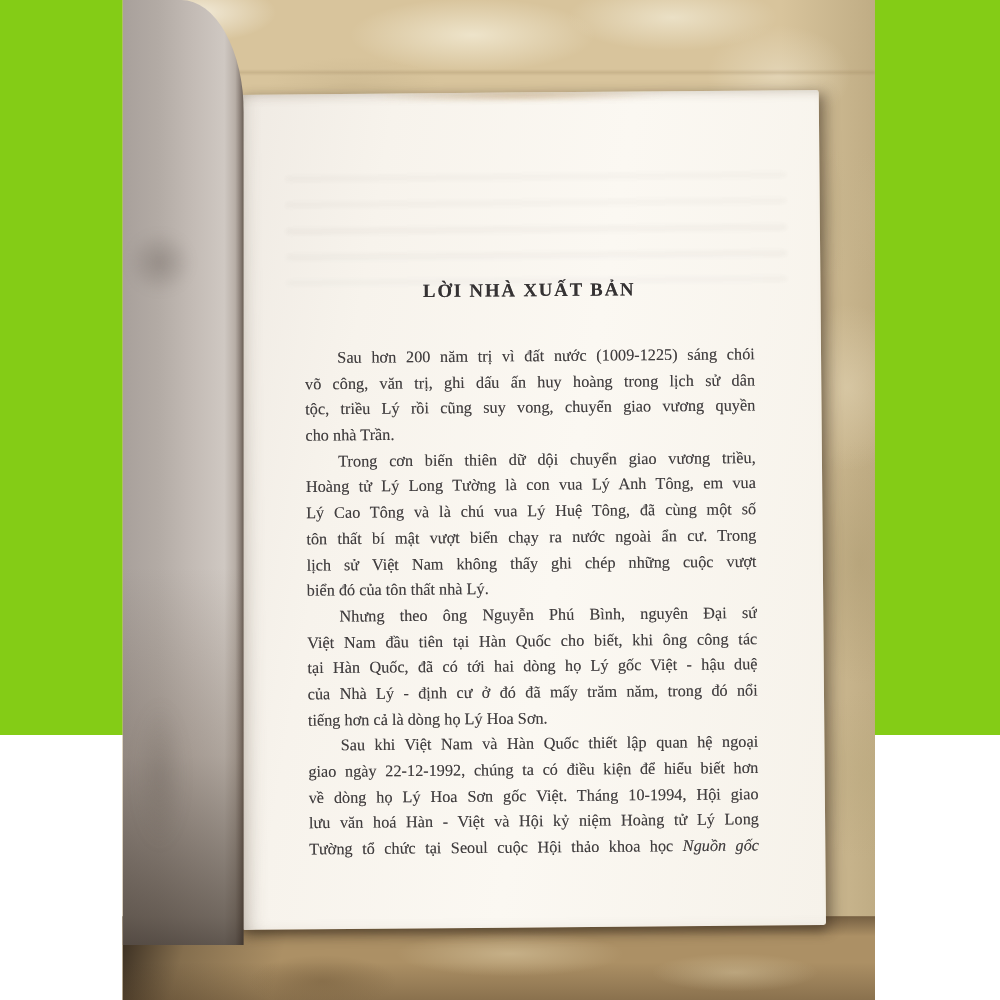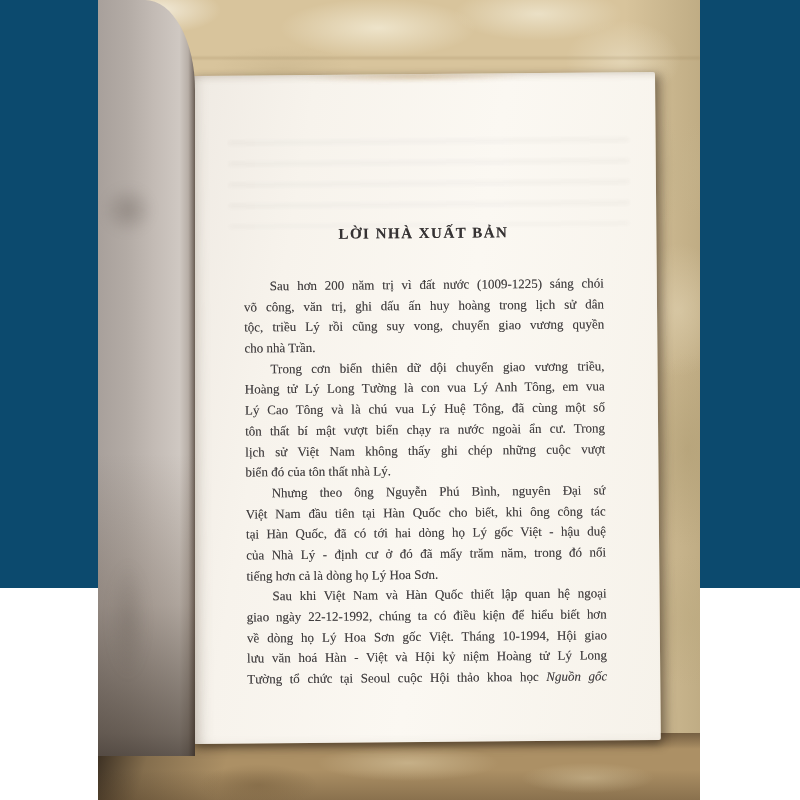--- a/index.html
+++ b/index.html
@@ -1,17 +1,17 @@
 <!DOCTYPE html>
 <html><head>
 <meta charset="utf-8">
 <style>
   html,body{margin:0;padding:0;width:800px;height:800px;background:#ffffff;overflow:hidden;
             font-family:"Liberation Serif","DejaVu Serif",serif;}
-  .frame{position:relative;width:800px;height:588px;background:#0c4a6e;}
+  .frame{position:relative;width:800px;height:588px;background:#84cc16;}
 
   
   .photo{position:absolute;left:98px;top:0;width:602px;height:800px;overflow:hidden;
     background-color:#d8c49c;
     background-image:
       radial-gradient(ellipse 90px 34px at 60px 10px,  rgba(243,236,219,0.95) 0%, rgba(243,236,219,0) 70%),
       radial-gradient(ellipse 140px 42px at 280px 28px, rgba(240,231,207,0.9) 0%, rgba(240,231,207,0) 70%),
       radial-gradient(ellipse 120px 38px at 440px 14px, rgba(238,229,205,0.85) 0%, rgba(238,229,205,0) 70%),
       radial-gradient(ellipse 80px 55px at 525px 60px,  rgba(231,219,191,0.7) 0%, rgba(231,219,191,0) 72%),
       radial-gradient(ellipse 100px 32px at 185px 68px, rgba(201,181,141,0.55) 0%, rgba(201,181,141,0) 70%),

